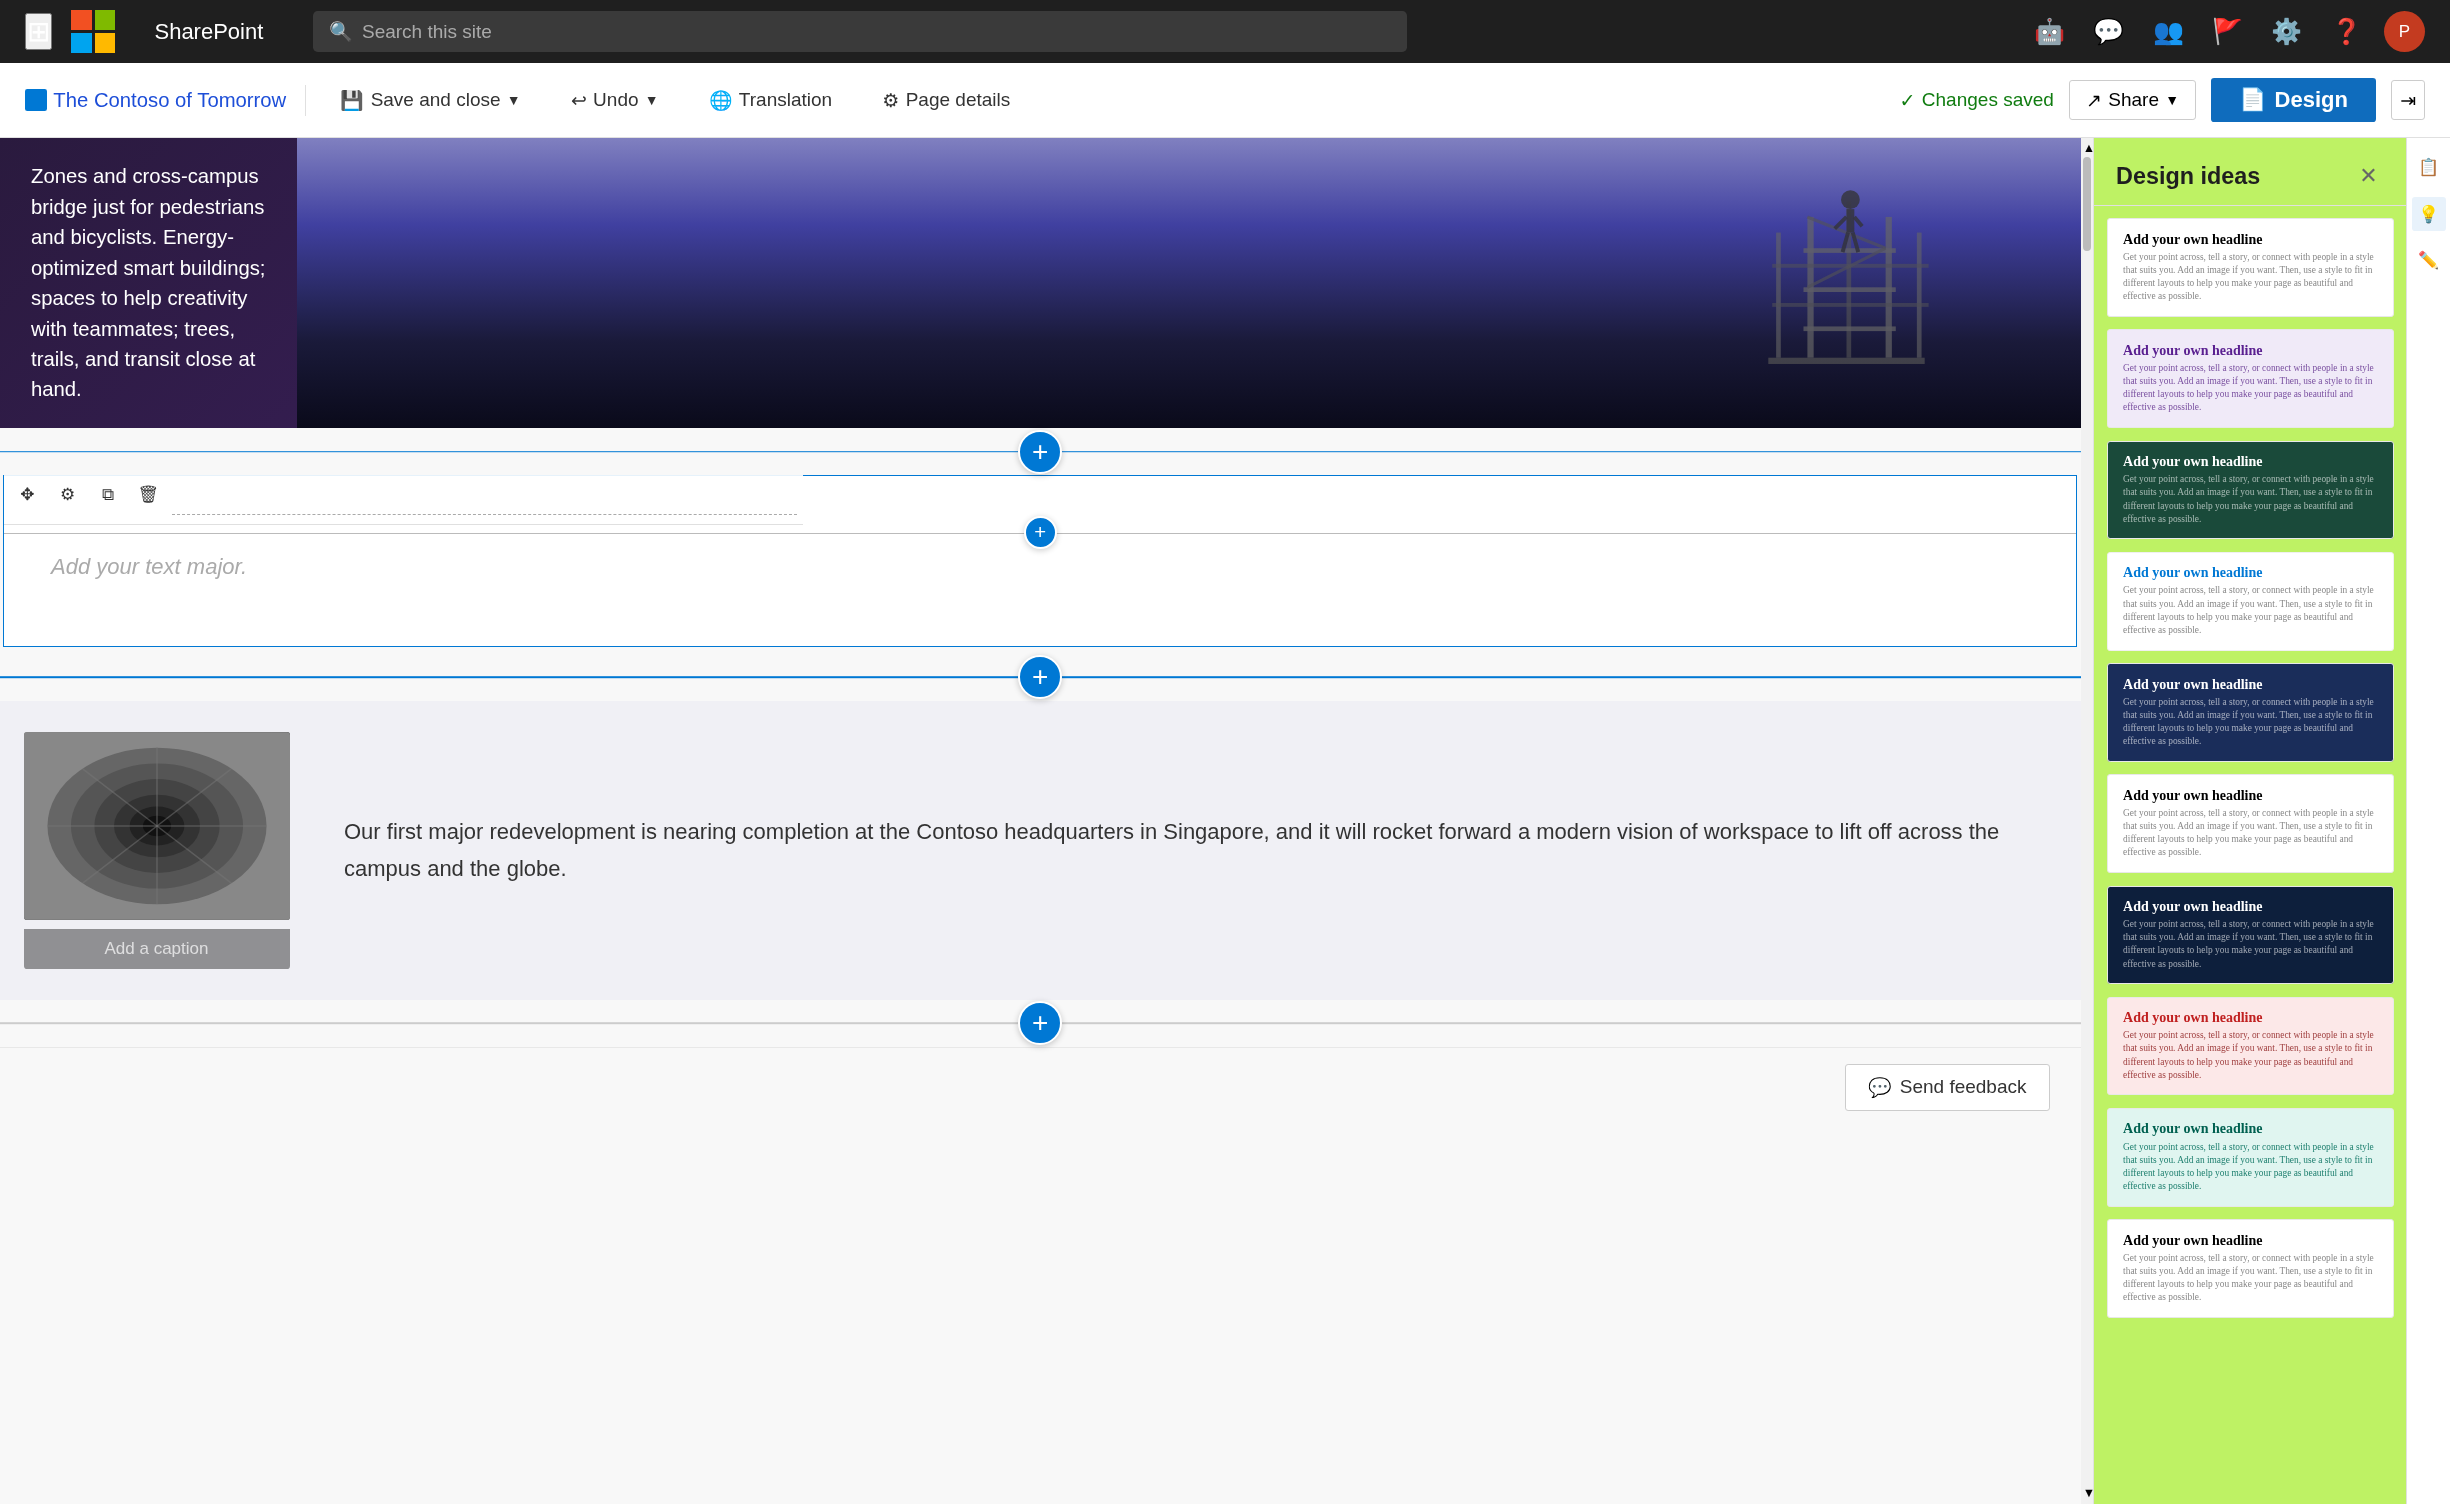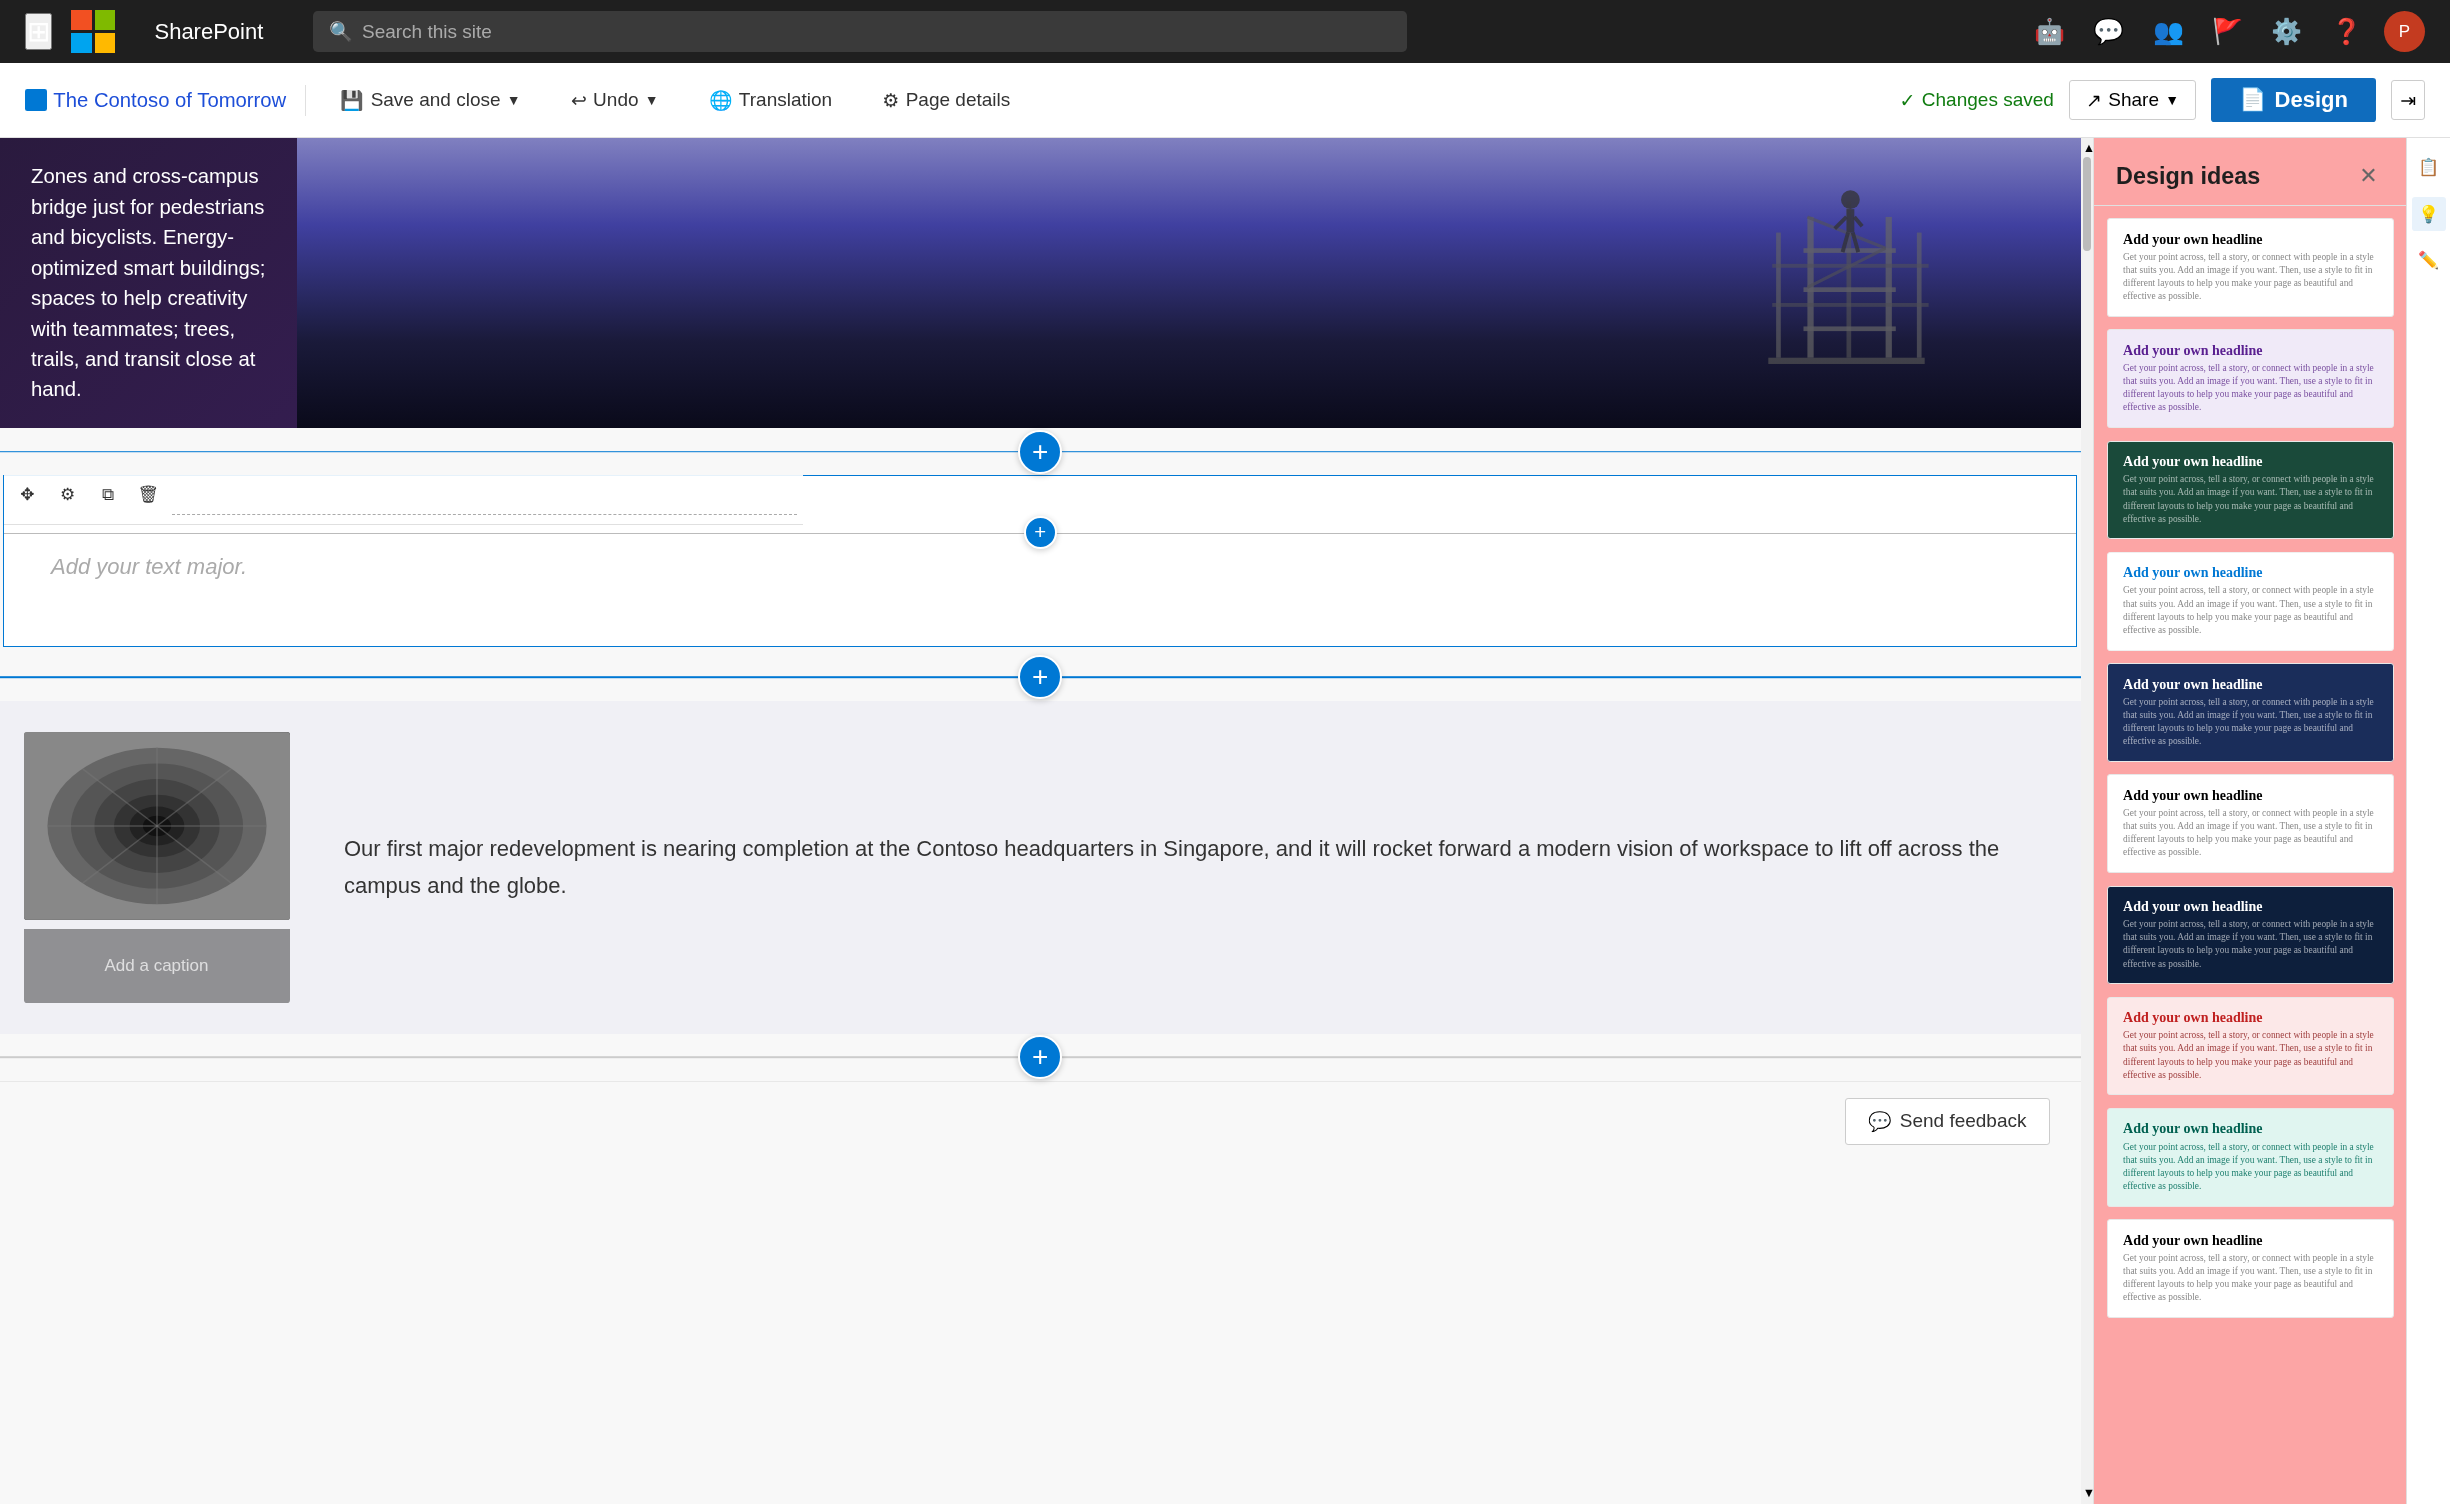--- a/index.html
+++ b/index.html
@@ -212,21 +212,21 @@
       background: linear-gradient(180deg, #8080c0 0%, #4040a0 30%, #1a1a3a 70%, #0a0a1a 100%);
       display: flex;
       align-items: flex-end;
       justify-content: center;
       padding-bottom: 15.6px;
     }
     .caption-bar {
       background: rgba(0,0,0,0.4);
       color: rgba(255,255,255,0.7);
       text-align: center;
-      padding: 27px;
+      padding: 10px;
       font-size: 17px;
       cursor: pointer;
     }
 
     
     .add-section-row {
       display: flex;
       align-items: center;
       justify-content: center;
       padding: 9.4px 0;
@@ -348,21 +348,21 @@
       background: #fff;
       cursor: pointer;
       font-size: 19px;
       color: #333;
     }
 
     
     .design-panel {
       width: 313px;
       border-left: 0.8px solid #e0e0e0;
-      background: #fca5a5;
+      background: #bef264;
       display: flex;
       flex-direction: column;
       overflow: hidden;
     }
     .design-panel-header {
       display: flex;
       align-items: center;
       justify-content: space-between;
       padding: 22px 22px 12.5px;
       border-bottom: 0.8px solid #e0e0e0;

